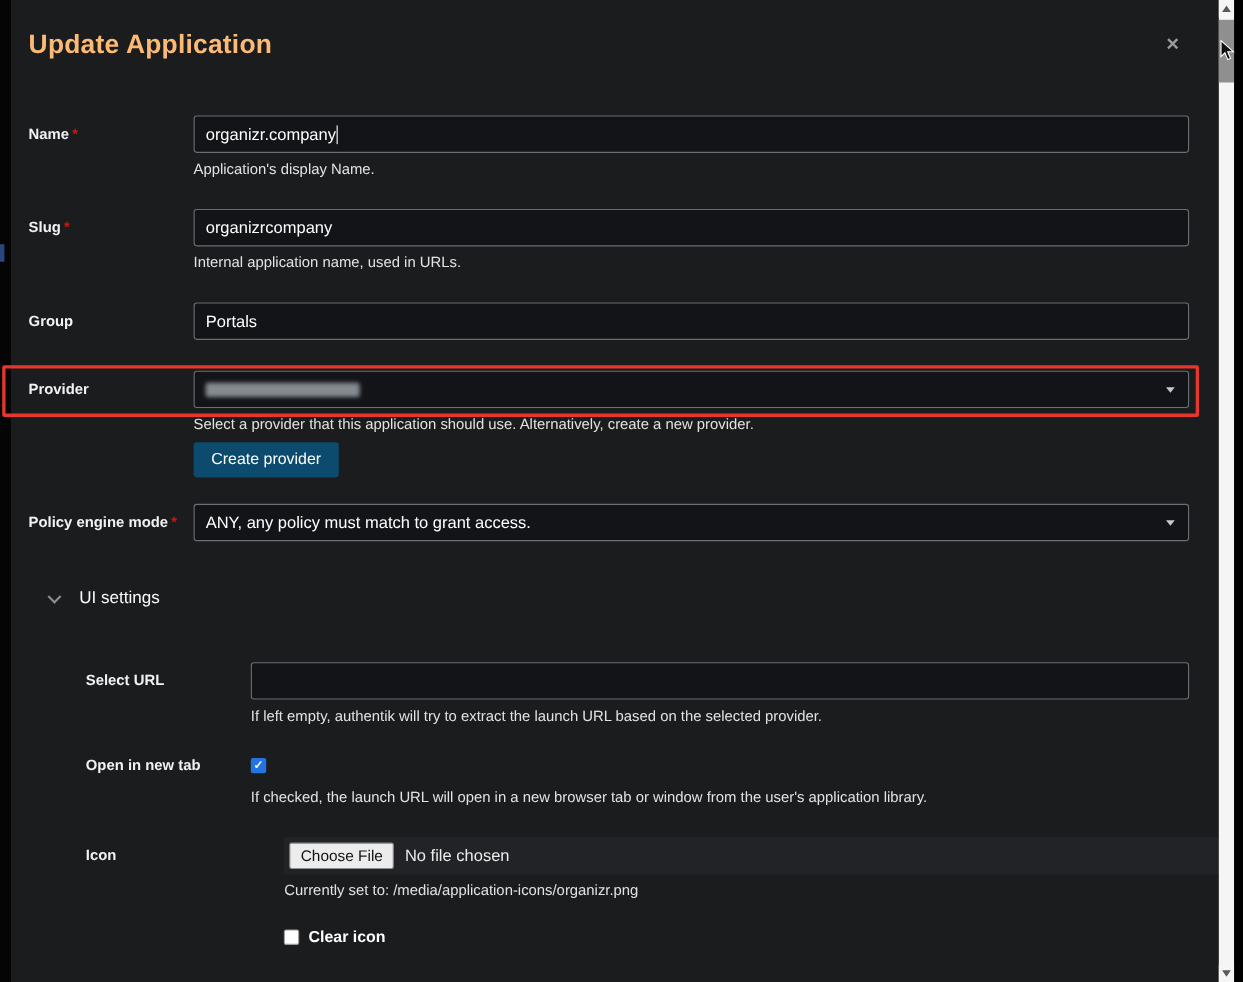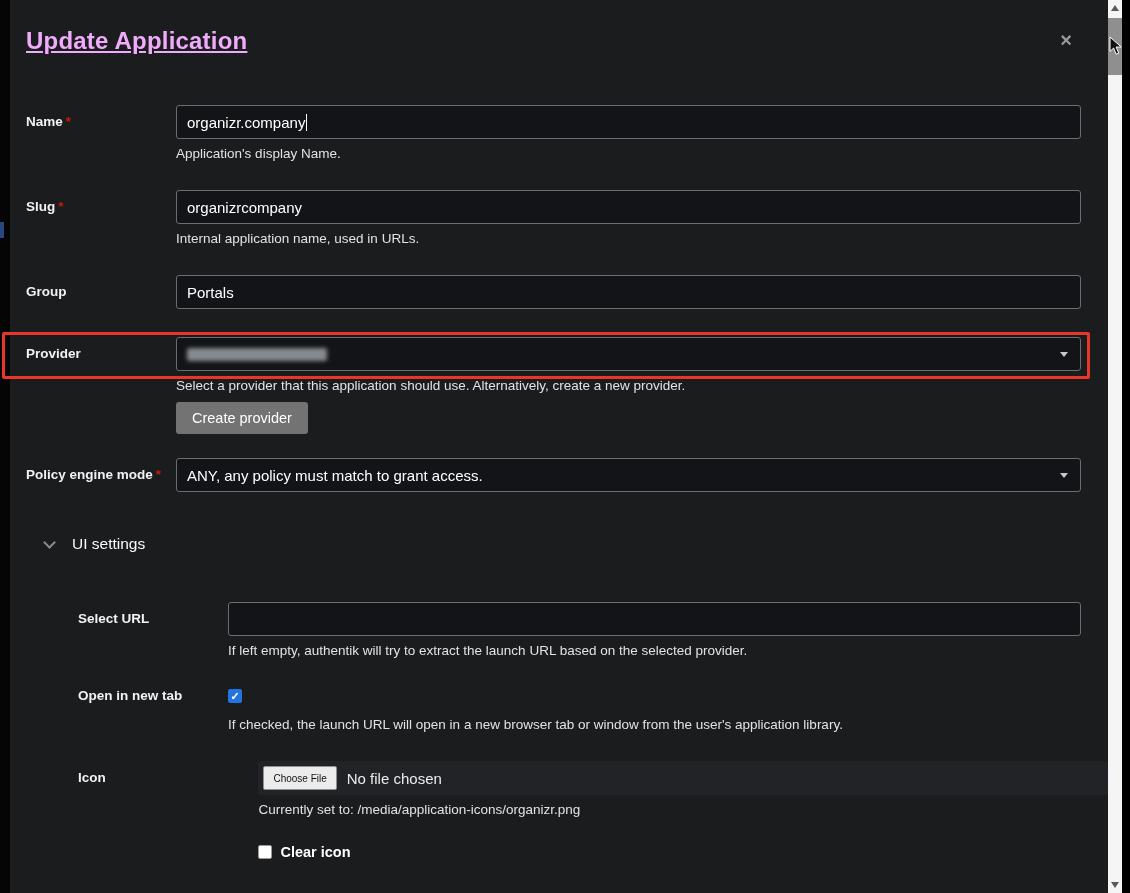--- a/index.html
+++ b/index.html
@@ -4,21 +4,21 @@
 <style>
   * { box-sizing: border-box; margin: 0; padding: 0; }
   html,body { background:#000; }
   body { font-family: "Liberation Sans", sans-serif; }
   .page { position:relative; width:1130px; height:893px; background:#050505; overflow:hidden; color:#fff; }
 
   
   .backdrop-artifact-blue { position:absolute; left:0; top:222px; width:4px; height:16px; background:#33569e; opacity:.8; }
 
   .modal { position:absolute; left:10px; top:0; width:1098px; height:893px; background:#1b1c1e; padding:26px 0 0 16px; }
-  .modal-title { font-size:24px; font-weight:bold; color:#f0abfc; line-height:30px; letter-spacing:.2px;text-decoration:underline; }
+  .modal-title { font-size:24px; font-weight:bold; color:#fdba74; line-height:30px; letter-spacing:.2px; }
   .close-btn { position:absolute; top:30px; right:36px; color:#9a9a9a; font-size:20px; line-height:20px; cursor:pointer; font-weight:bold; }
 
   .form { margin-top:49px; }
   .form-row { display:flex; margin-bottom:28px; position:relative; }
   .col-label { width:150px; padding-top:9px; font-size:13.5px; font-weight:bold; color:#f2f2f2; }
   .req { color:#c9190b; font-weight:bold; margin-left:3px; }
   .col-control { width:905px; }
   .sub .col-control { width:853px; }
 
   .text-input, .select {
@@ -28,37 +28,37 @@
   .select { justify-content:space-between; cursor:pointer; }
   .caret-down { width:0; height:0; border-left:4px solid transparent; border-right:4px solid transparent; border-top:5px solid #c8c8c8; margin-right:2px; }
   .help { margin-top:7px; font-size:13.5px; color:#e2e2e2; line-height:16px; }
 
   .text-caret { display:inline-block; width:1px; height:17px; background:#fff; margin-left:1px; }
 
   
   .provider-row { margin-bottom:24px; }
   .red-annotation { position:absolute; left:-24px; top:-5px; width:1088px; height:47px; border:3px solid #e8362d; border-radius:2px; pointer-events:none; }
   .redacted-value { width:140px; height:13px; background:#9aa0a6; border-radius:2px; filter:blur(2px); opacity:.85; }
-  .btn-primary { margin-top:8px; height:32px; background:#737373; color:#fff; border:none; border-radius:3px; font-size:14.5px; padding:0 16px; font-family:"Liberation Sans",sans-serif; cursor:pointer; }
+  .btn-primary { margin-top:8px; height:32px; background:#0c4a6e; color:#fff; border:none; border-radius:3px; font-size:14.5px; padding:0 16px; font-family:"Liberation Sans",sans-serif; cursor:pointer; }
 
   
   .section-header { display:flex; align-items:center; margin:42px 0 48px 19px; height:20px; cursor:pointer; }
   .chevron-down-icon { width:9px; height:9px; border-right:2px solid #8a8d90; border-bottom:2px solid #8a8d90; transform:rotate(45deg); margin-top:-4px; }
   .section-title { font-size:15.5px; color:#fafafa; margin-left:18px; }
   .sub-rows { padding-left:52px; }
 
   .checkbox { width:14px; height:14px; border-radius:2px; flex:none; }
   .checkbox.checked { background:#2374e1; color:#fff; font-size:11px; line-height:14px; text-align:center; font-weight:bold; }
   .checkbox.unchecked { background:#fff; border:1px solid #9a9a9a; }
   .cb-row-label { padding-top:1px; }
   .cb-control .checkbox { margin-top:2px; }
   .cb-control .help { margin-top:14px; }
 
   .file-input-row { height:34px; background:#212326; border-radius:2px; display:flex; align-items:center; padding-left:5px; width:100%; cursor:pointer; }
-  .file-btn { height:24px; background:#ececec; color:#111; border:1px solid #8f8f8f; border-radius:2px; font-size:10px; padding:0 9px; font-family:"Liberation Sans",sans-serif; cursor:pointer; }
+  .file-btn { height:24px; background:#ececec; color:#111; border:1px solid #8f8f8f; border-radius:2px; font-size:14px; padding:0 9px; font-family:"Liberation Sans",sans-serif; cursor:pointer; }
   .file-status { color:#ececec; font-size:15px; margin-left:10px; }
 
   .clear-icon-row { display:flex; align-items:center; margin-top:26px; }
   .clear-icon-label { font-size:14.5px; font-weight:bold; color:#fff; margin-left:8px; }
 
   
   .scrollbar-track { position:absolute; right:8px; top:0; width:14px; height:893px; background:#f5f5f5; }
   .sb-btn { position:absolute; left:0; width:14px; height:16px; background:#f5f5f5; display:flex; align-items:center; justify-content:center; cursor:pointer; }
   .sb-btn.up { top:0; } .sb-btn.down { bottom:0; }
   .tri-up { width:0; height:0; border-left:4px solid transparent; border-right:4px solid transparent; border-bottom:6px solid #5a5a5a; }

